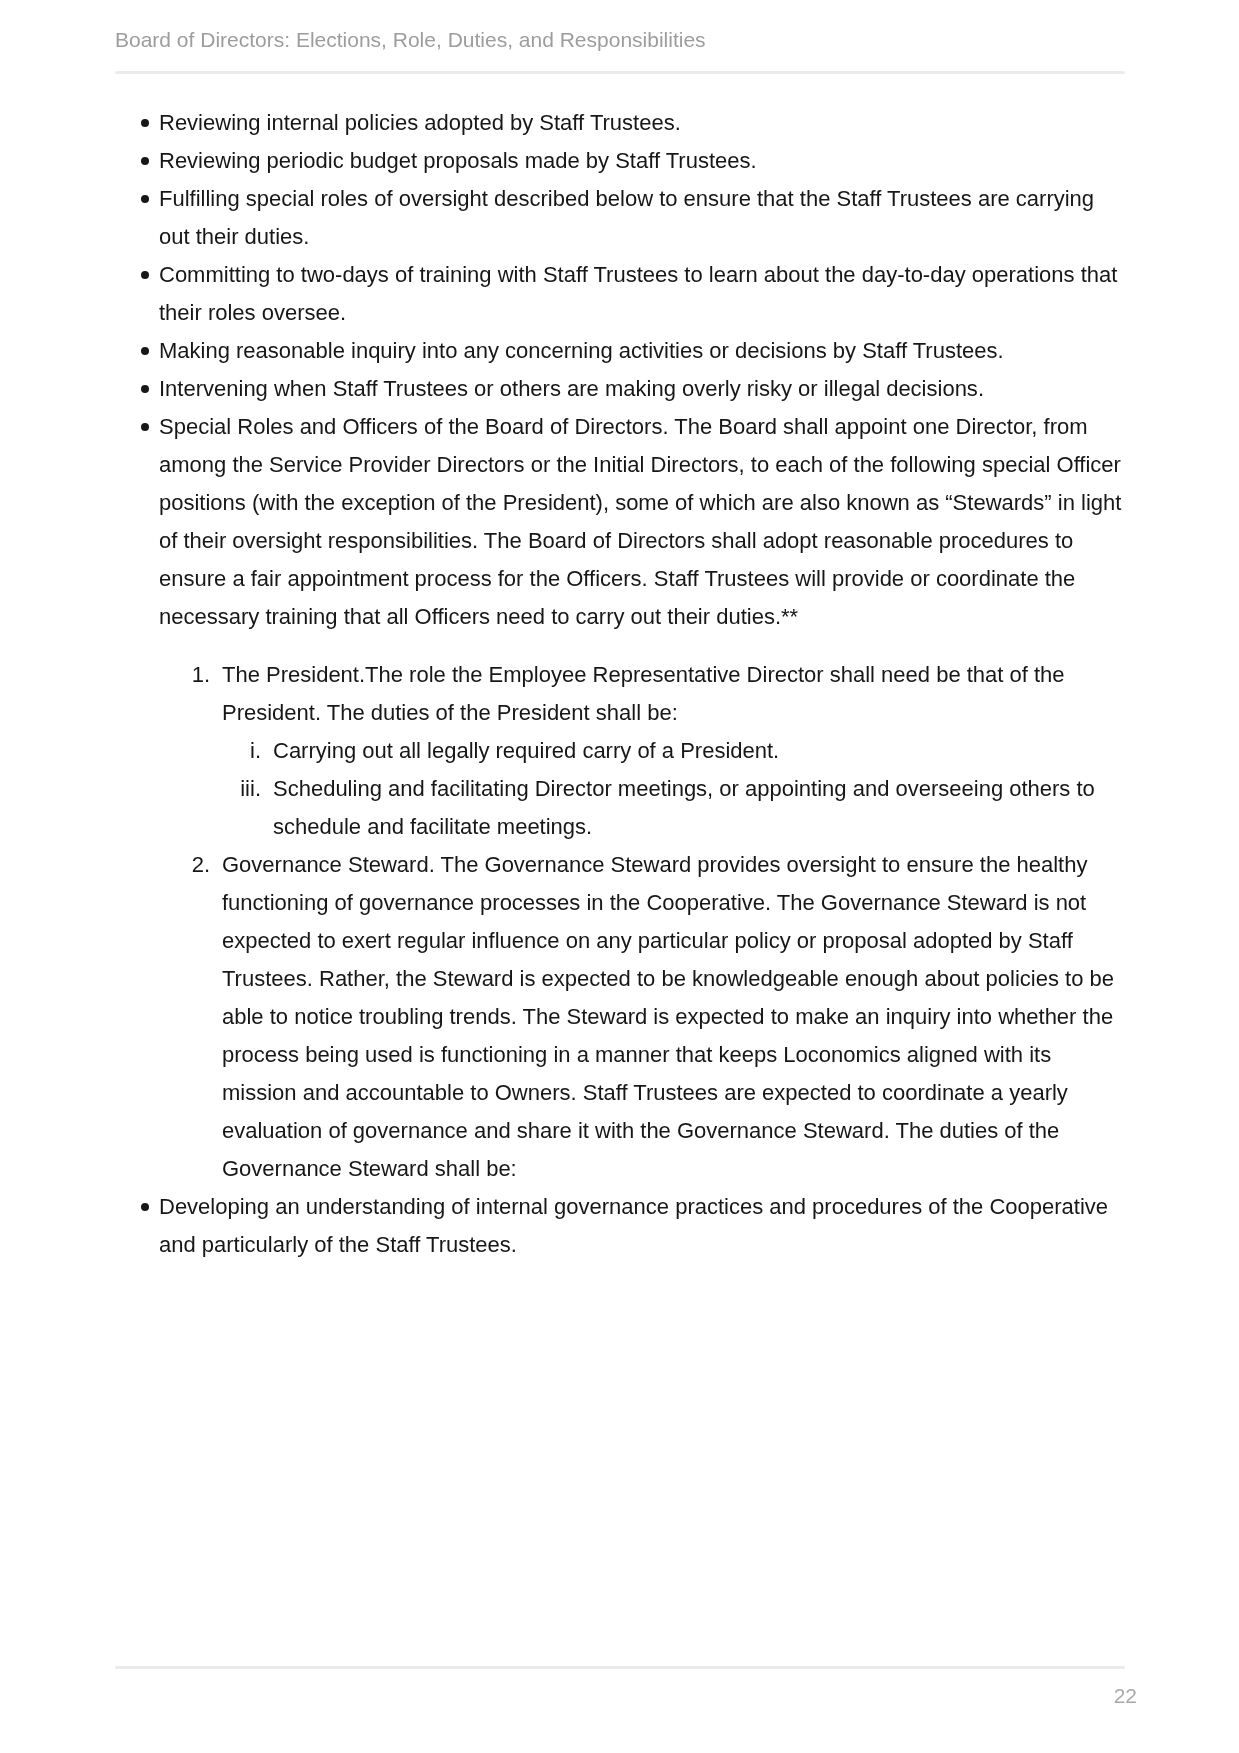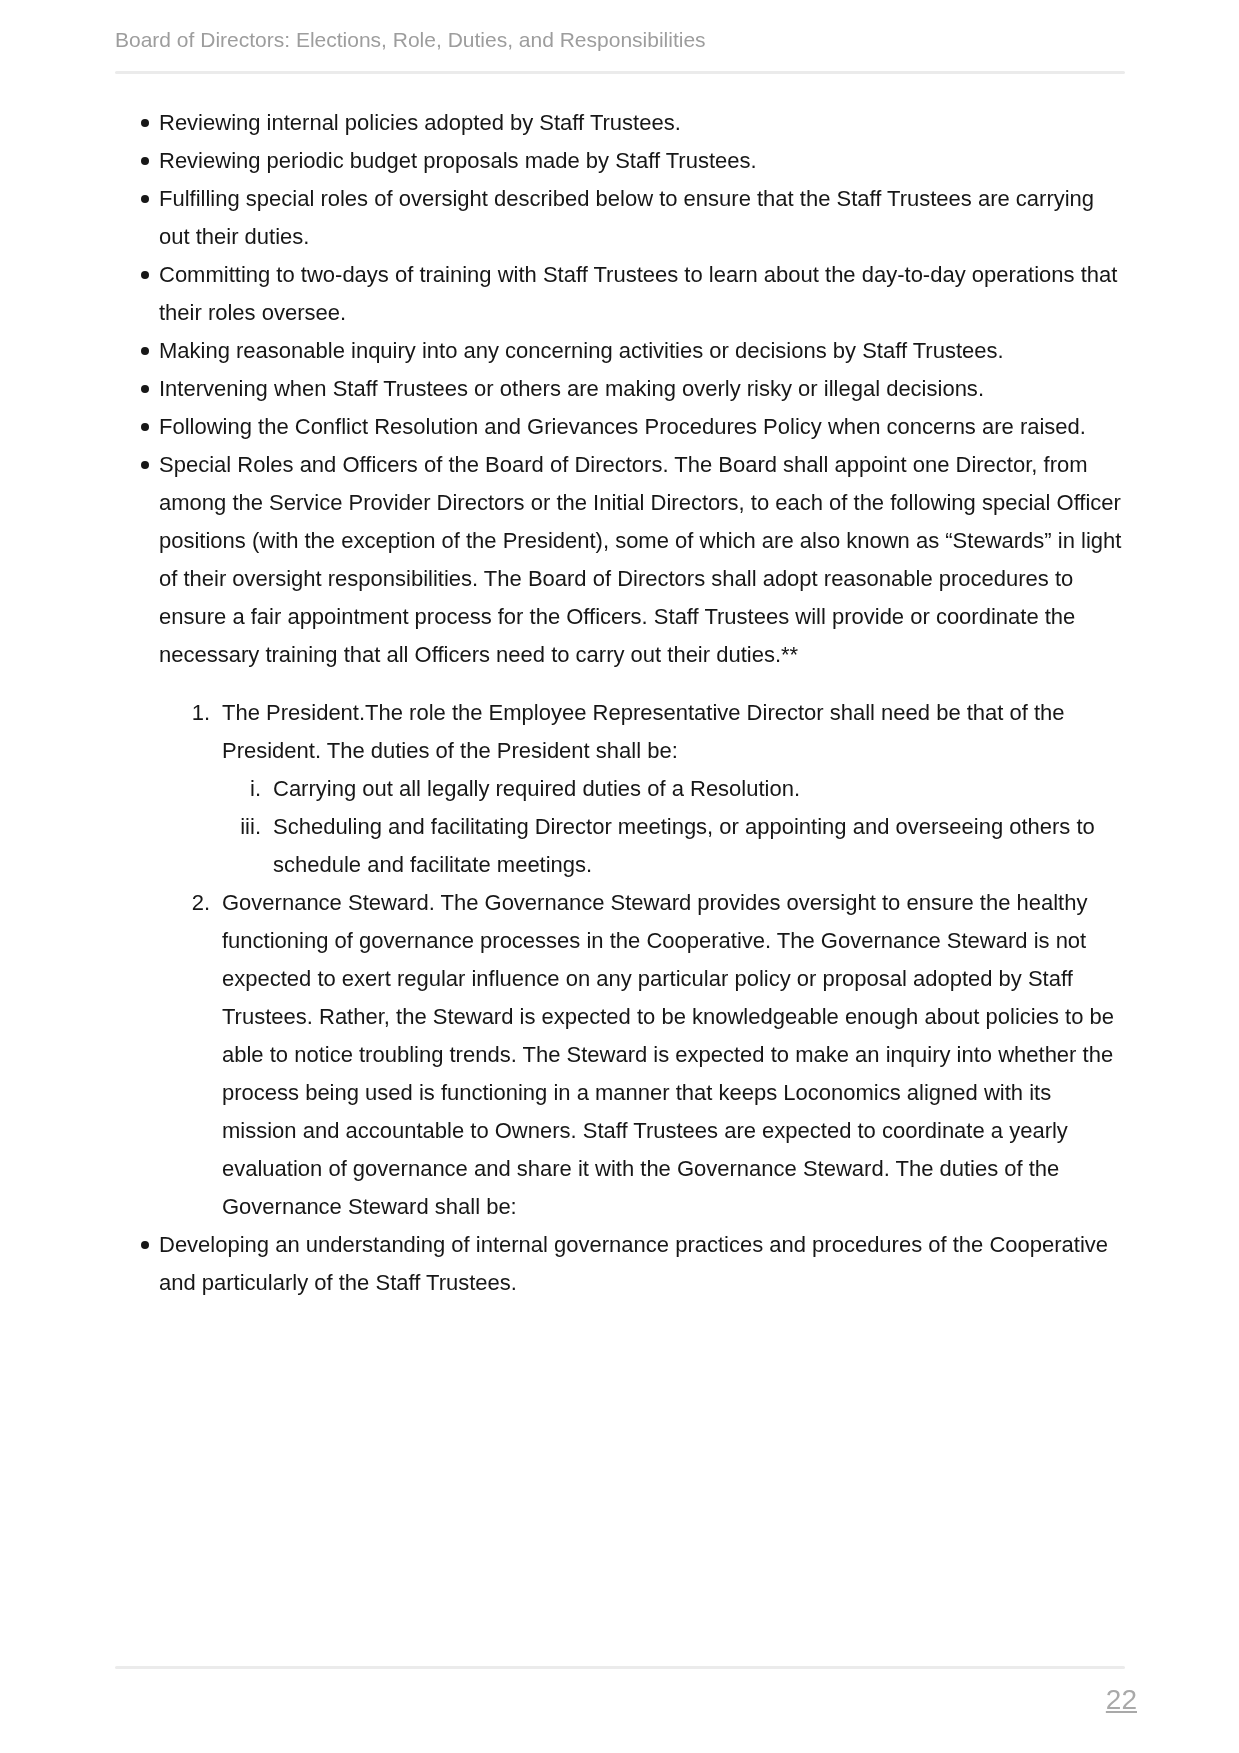--- a/index.html
+++ b/index.html
@@ -18,21 +18,21 @@
     white-space:nowrap;
   }
   .rule{
     position:absolute;left:115px;width:1010px;height:3px;
     background:#ebebeb;border-radius:2px;
   }
   .header-rule{top:71px;}
   .footer-rule{top:1666px;}
   .page-number{
     position:absolute;top:1684px;right:114px;
-    font-size:28px;color:#a9a9a9;text-decoration:underline;
+    font-size:21px;color:#a9a9a9;
   }
   .content{
     position:absolute;left:115px;top:104px;width:1010px;
     font-size:22px;line-height:38px;
     text-align:left;
   }
   .li{position:relative;}
   .bullet{padding-left:44px;}
   .dot{
     position:absolute;left:26px;top:15px;
@@ -74,33 +74,30 @@
     </div>
     <div class="li bullet">
       <span class="dot"></span><span class="b">Committing to two-days of training</span><span> with Staff Trustees to learn about the day-to-day operations that their roles oversee.</span>
     </div>
     <div class="li bullet">
       <span class="dot"></span><span class="b">Making reasonable inquiry into any concerning activities or decisions by Staff Trustees</span><span>.</span>
     </div>
     <div class="li bullet">
       <span class="dot"></span><span class="b">Intervening when Staff Trustees or others are making overly risky or illegal decisions</span><span>.</span>
     </div>
-    <div class="li bullet">
-      <span class="dot"></span><span class="b">Following the Conflict Resolution and Grievances Procedures Policy</span><span> when concerns are raised.</span>
-    </div>
 
     <div class="li bullet gap-special">
       <span class="dot"></span><span>Special Roles and Officers of the Board of Directors. The Board shall appoint one Director, from among the Service Provider Directors or the Initial Directors, to each of the following special Officer positions (with the exception of the President), some of which are also known as “Stewards” in light of their oversight responsibilities. The Board of Directors shall adopt reasonable procedures to ensure a fair appointment process for the Officers. Staff Trustees will provide or coordinate the necessary training that all Officers need to carry out their duties.**</span>
     </div>
 
     <div class="li num gap-numbered">
       <span class="marker">1.</span><span class="b"></span><span>The President.The role the Employee Representative Director shall need be that of the President. The duties of the President shall be:</span>
     </div>
     <div class="li roman">
-      <span class="marker">i.</span><span>Carrying out all legally required duties of a Resolution.</span>
+      <span class="marker">i.</span><span>Carrying out all legally required carry of a President.</span>
     </div>
     <div class="li roman">
       <span class="marker">iii.</span><span>Scheduling and facilitating Director meetings, or appointing and overseeing others to schedule and facilitate meetings.</span>
     </div>
     <div class="li num">
       <span class="marker">2.</span><span class="b">Governance Steward.</span><span> The Governance Steward provides oversight to ensure the healthy functioning of governance processes in the Cooperative. The Governance Steward is not expected to exert regular influence on any particular policy or proposal adopted by Staff Trustees. Rather, the Steward is expected to be knowledgeable enough about policies to be able to notice troubling trends. The Steward is expected to make an inquiry into whether the process being used is functioning in a manner that keeps Loconomics aligned with its mission and accountable to Owners. Staff Trustees are expected to coordinate a yearly evaluation of governance and share it with the Governance Steward. The duties of the Governance Steward shall be:</span>
     </div>
 
     <div class="li bullet">
       <span class="dot"></span><span class="b">Developing an understanding of internal governance practices and procedures</span><span> of the Cooperative and particularly of the Staff Trustees.</span>

